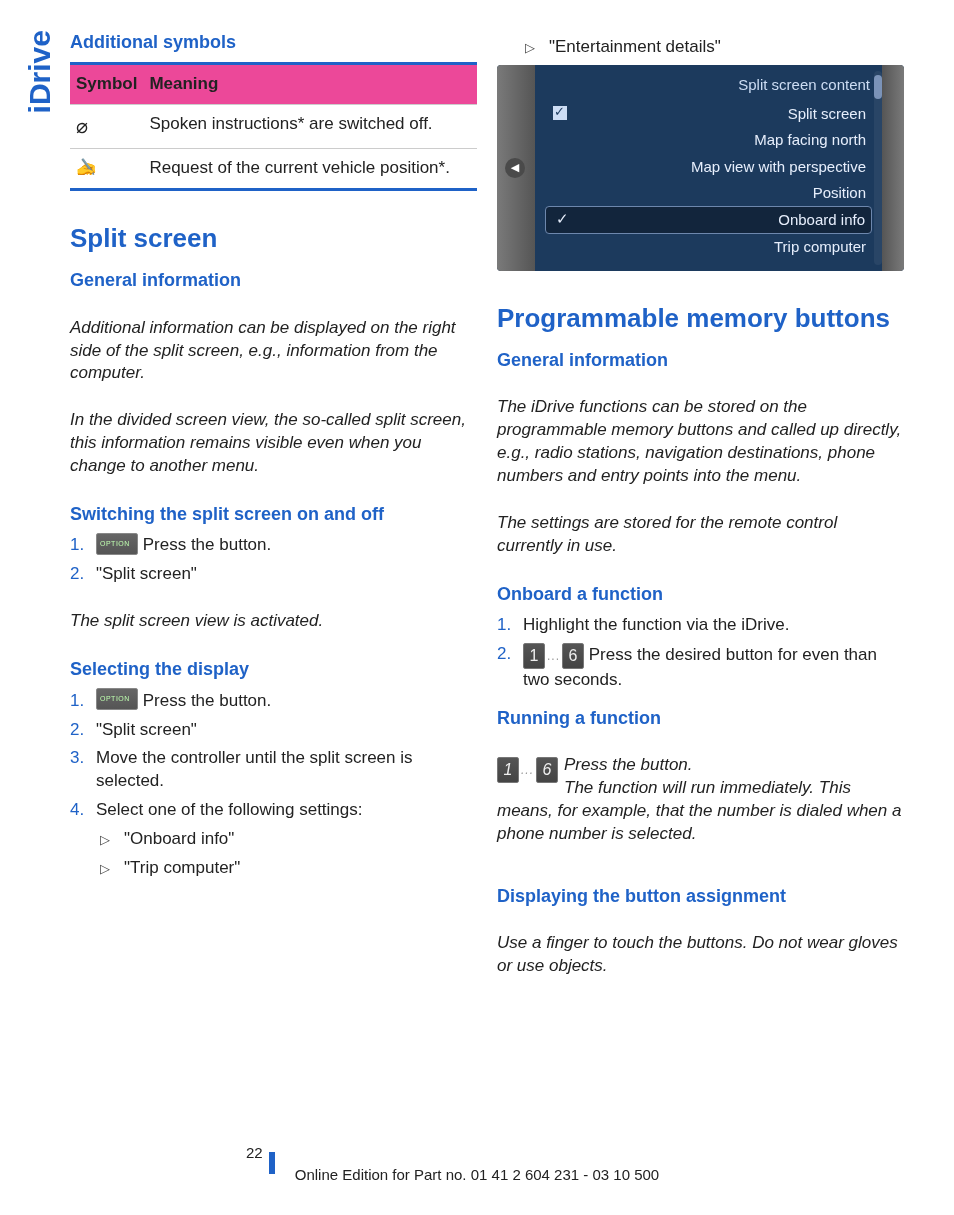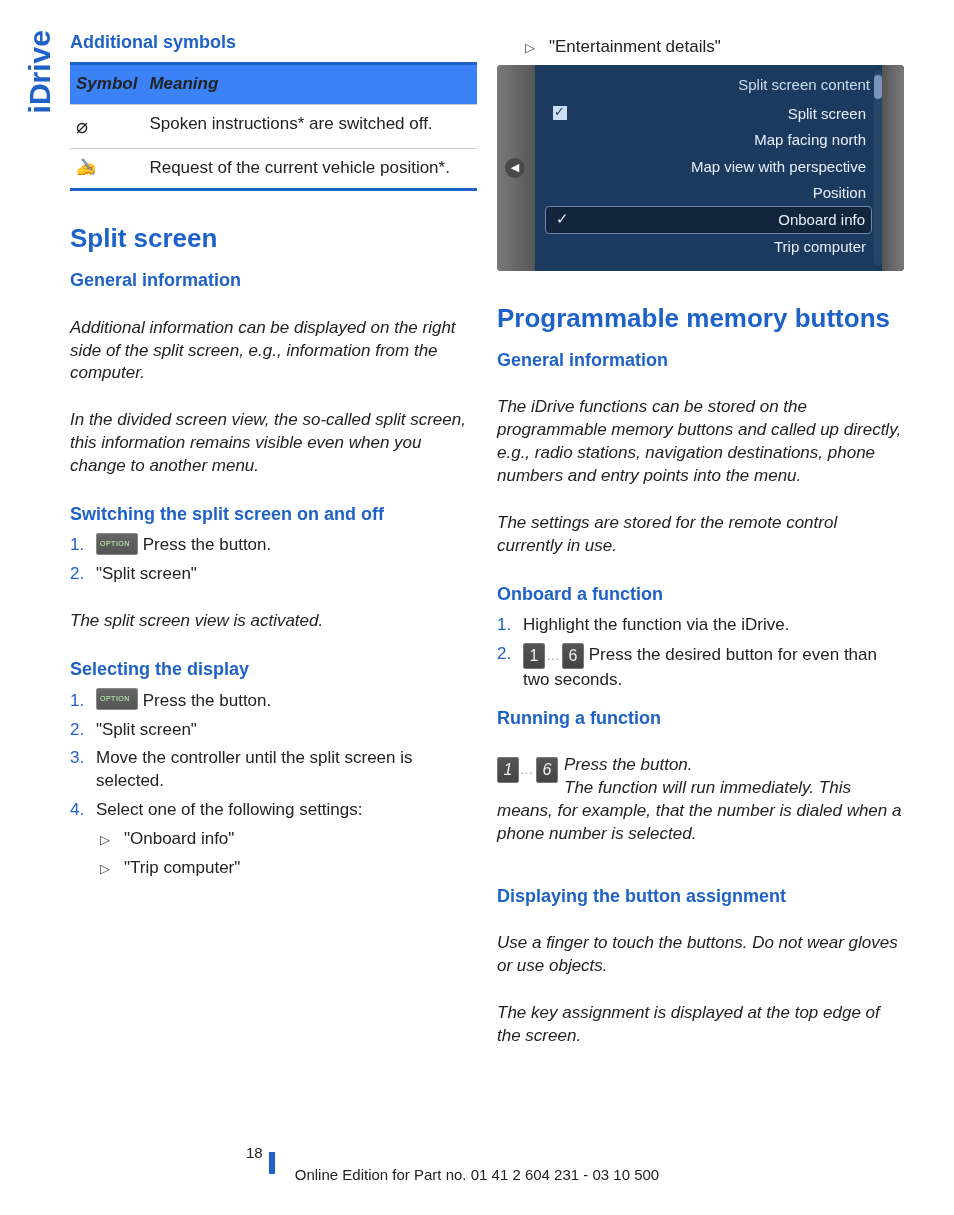--- a/index.html
+++ b/index.html
@@ -43,22 +43,21 @@
     font-weight: bold;
     font-size: 26px;
     margin: 30px 0 12px 0;
   }
   .table {
     width: 100%;
     border-collapse: collapse;
     margin-top: 6px;
   }
   .table tr:first-child td, .table tr:first-child th {
-    background: #3b82f6;
-    font-style: italic;
+    background: #ec4899;
   }
   .table th, .table td {
     text-align: left;
     padding: 8px 6px;
     vertical-align: top;
   }
   .hr-top { border-top: 3px solid #1f62c7; }
   .hr-bot { border-bottom: 3px solid #1f62c7; }
   .sep td { border-top: 1px solid #ccc; }
   p { margin: 24px 0; font-style: italic; }
@@ -357,23 +356,22 @@
           <span class="dots">...</span>
           <span class="key">6</span>
         </span>
       <span> Press the button.</span><br>
       <span>The function will run immediately. This means, for example, that the number is dialed when a phone number is selected.</span>
     </p>
     <div style="clear:both"></div>
 
     <div class="h3" style="margin-top:14px">Displaying the button assignment</div>
     <p>Use a finger to touch the buttons. Do not wear gloves or use objects.</p>
-    <p>The key assignment is displayed at the top edge of the screen.</p>
   </div>
 
 </div>
 
 <div class="footer">
   <div class="pagecol">
-    <span>18</span><span class="bar"></span>
+    <span>22</span><span class="bar"></span>
   </div>
   <span>Online Edition for Part no. 01 41 2 604 231 - 03 10 500</span>
 </div>
 
 </body></html>

